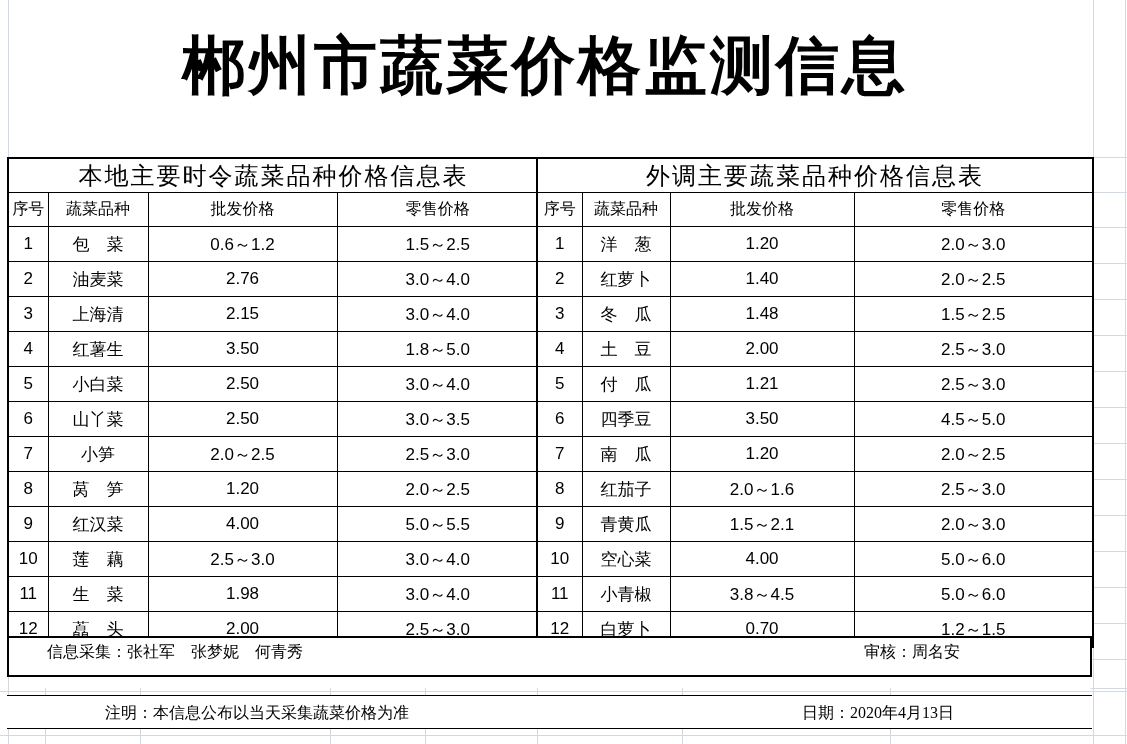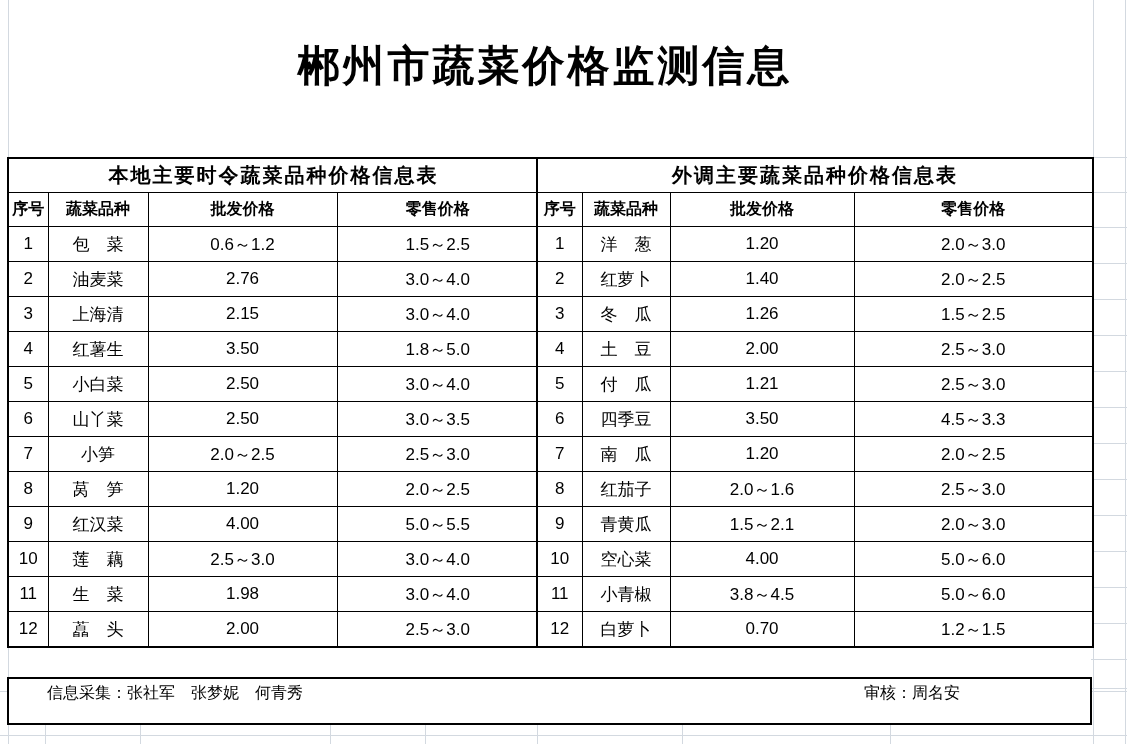--- a/index.html
+++ b/index.html
@@ -5,45 +5,45 @@
   html,body{margin:0;padding:0;background:#fff;}
   #sheet{position:relative;width:1127px;height:744px;background:#fff;overflow:hidden;
          font-family:"Liberation Serif","DejaVu Serif",serif;color:#000;}
   
   .gl-v{position:absolute;top:0;bottom:0;width:1px;background:#d3d9e0;}
   .gl-h{position:absolute;left:0;right:0;height:1px;background:#d3d9e0;}
   .gl-tick{position:absolute;height:1px;background:#d3d9e0;left:1091px;width:36px;}
 
   
   #main-title{position:absolute;left:0;top:16px;width:1090px;height:100px;line-height:100px;
-    text-align:center;font-size:42px;font-weight:bold;letter-spacing:3px;white-space:nowrap;}
+    text-align:center;font-size:63px;font-weight:bold;letter-spacing:3px;white-space:nowrap;}
 
   
   #info-bar{position:absolute;left:0;top:122px;width:1127px;height:35px;line-height:35px;
     border-top:1px solid #c8ccd3;font-size:15px;font-weight:bold;}
   #info-bar .provider-label{position:absolute;left:33px;}
   #info-bar .provider-value{position:absolute;left:152px;}
   #info-bar .issue{position:absolute;left:537px;}
   #info-bar .unit{position:absolute;left:928px;}
 
   
   .price-table{position:absolute;top:157px;border-collapse:collapse;table-layout:fixed;background:#fff;}
   #table-local{left:7px;width:531px;}
   #table-import{left:536px;width:556px;}
   .price-table{border:2px solid #000;}
   .price-table td,.price-table th{border:1px solid #000;text-align:center;vertical-align:middle;
     overflow:hidden;white-space:nowrap;padding:0;}
-  .tbl-title td{height:33px;font-size:20px;font-weight:bold;letter-spacing:2px;}
-  .head-row th{height:33px;font-size:16px;font-weight:bold;}
+  .tbl-title td{height:33px;font-size:24px;font-weight:normal;letter-spacing:2px;}
+  .head-row th{height:33px;font-size:16px;font-weight:normal;}
   .price-table tbody td{height:34px;font-size:17px;}
   .col-idx,.col-price{font-family:"Liberation Sans","DejaVu Sans",sans-serif;font-size:16px;}
   .col-name{font-size:17px;}
 
   
-  #footer-band{position:absolute;left:7px;top:677px;width:1085px;height:48px;line-height:28px;
+  #footer-band{position:absolute;left:7px;top:636px;width:1085px;height:41px;line-height:28px;
     border:2px solid #000;box-sizing:border-box;background:#fff;font-size:16px;}
   #footer-band .collectors{position:absolute;left:38px;}
   #footer-band .reviewer{position:absolute;left:855px;}
 
   
   #note-band{position:absolute;left:7px;top:695px;width:1085px;height:34px;line-height:34px;
     border-top:1px solid #000;border-bottom:1px solid #000;box-sizing:border-box;background:#fff;font-size:16px;}
   #note-band .note{position:absolute;left:98px;}
   #note-band .date{position:absolute;left:795px;}
 </style>
@@ -207,40 +207,40 @@
         </tr>
         <tr>
           <td class="col-idx">2</td>
           <td class="col-name">红萝卜</td>
           <td class="col-price">1.40</td>
           <td class="col-price">2.0～2.5</td>
         </tr>
         <tr>
           <td class="col-idx">3</td>
           <td class="col-name">冬　瓜</td>
-          <td class="col-price">1.26</td>
+          <td class="col-price">1.48</td>
           <td class="col-price">1.5～2.5</td>
         </tr>
         <tr>
           <td class="col-idx">4</td>
           <td class="col-name">土　豆</td>
           <td class="col-price">2.00</td>
           <td class="col-price">2.5～3.0</td>
         </tr>
         <tr>
           <td class="col-idx">5</td>
           <td class="col-name">付　瓜</td>
           <td class="col-price">1.21</td>
           <td class="col-price">2.5～3.0</td>
         </tr>
         <tr>
           <td class="col-idx">6</td>
           <td class="col-name">四季豆</td>
           <td class="col-price">3.50</td>
-          <td class="col-price">4.5～3.3</td>
+          <td class="col-price">4.5～5.0</td>
         </tr>
         <tr>
           <td class="col-idx">7</td>
           <td class="col-name">南　瓜</td>
           <td class="col-price">1.20</td>
           <td class="col-price">2.0～2.5</td>
         </tr>
         <tr>
           <td class="col-idx">8</td>
           <td class="col-name">红茄子</td>
@@ -272,14 +272,18 @@
           <td class="col-price">1.2～1.5</td>
         </tr>
       </tbody>
   </table>
 
   <div id="footer-band">
     <span class="collectors">信息采集：张社军　张梦妮　何青秀</span>
     <span class="reviewer">审核：周名安</span>
   </div>
 
+  <div id="note-band">
+    <span class="note">注明：本信息公布以当天采集蔬菜价格为准</span>
+    <span class="date">日期：2020年4月13日</span>
+  </div>
 
 </div>
 
 </body></html>

